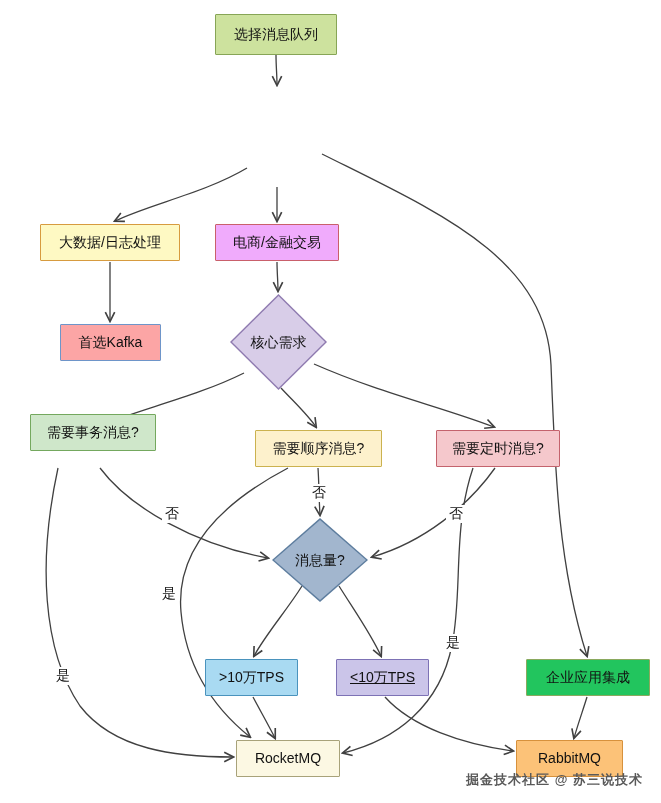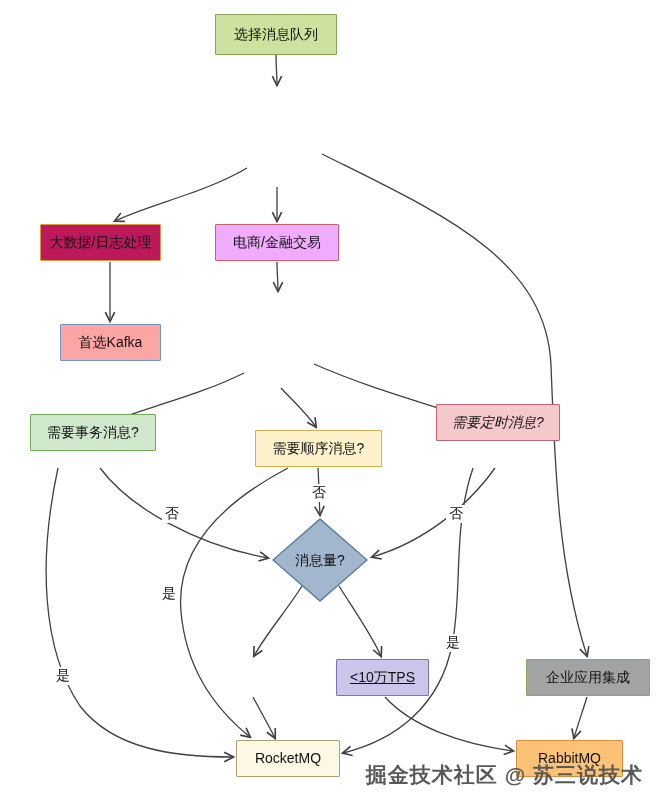--- a/index.html
+++ b/index.html
@@ -12,21 +12,21 @@
   svg.edges{position:absolute;left:0;top:0;width:661px;height:803px;}
   .edge{fill:none;stroke:#404040;stroke-width:1.3px;}
   .node{position:absolute;display:flex;align-items:center;justify-content:center;
         text-align:left;font-size:14px;box-sizing:border-box;}
   .rect{border:1px solid #888;border-radius:1px;}
   .node-label{position:relative;z-index:2;padding:0 4px;line-height:1.2;}
   .diamond .d-border{position:absolute;inset:0;clip-path:polygon(50% 0,100% 50%,50% 100%,0 50%);}
   .diamond .d-fill{position:absolute;inset:2px;clip-path:polygon(50% 0,100% 50%,50% 100%,0 50%);}
   .edge-label{position:absolute;transform:translate(-50%,-50%);background:#ffffff;
         padding:0 3px;font-size:14px;z-index:3;}
-  .watermark{position:absolute;right:18px;bottom:14px;font-weight:bold;font-size:21px;
+  .watermark{position:absolute;right:18px;bottom:14px;font-weight:bold;font-size:13px;
         color:#595959;letter-spacing:1px;z-index:4;}
 </style>
 </head>
 <body>
 
 <div class="stage">
 
   <svg class="edges" viewBox="0 0 661 803">
     <defs>
       <marker id="arrow" viewBox="0 0 10 10" refX="8.5" refY="5" markerWidth="9" markerHeight="9" orient="auto-start-reverse">
@@ -52,62 +52,70 @@
     <path class="edge" marker-end="url(#arrow)" d="M 339 586 C 354 610 371 634 381 656"></path>
     <path class="edge" marker-end="url(#arrow)" d="M 253 697 C 261 712 269 726 275 738"></path>
     <path class="edge" marker-end="url(#arrow)" d="M 385 697 C 412 727 462 744 513 751"></path>
     <path class="edge" marker-end="url(#arrow)" d="M 587 697 C 583 710 578 724 574 738"></path>
   </svg>
 
   <div class="node rect" style="left: 215px; top: 14px; width: 122px; height: 41px; background-color: rgb(205, 226, 158); border-color: rgb(135, 165, 86);">
     <span class="node-label">选择消息队列</span>
   </div>
 
-  <div class="node rect" style="left: 40px; top: 224px; width: 121px; height: 37px; background-color: #be185d; border-color: rgb(215, 155, 63);">
+  <div class="node rect" style="left: 40px; top: 224px; width: 140px; height: 37px; background-color: #fef9c3; border-color: rgb(215, 155, 63);">
     <span class="node-label">大数据/日志处理</span>
   </div>
 
   <div class="node rect" style="left: 215px; top: 224px; width: 124px; height: 37px; background-color: #f0abfc; border-color: rgb(201, 96, 107);">
     <span class="node-label">电商/金融交易</span>
   </div>
 
   <div class="node rect" style="left: 60px; top: 324px; width: 101px; height: 37px; background-color: #fca5a5; border-color: rgb(110, 149, 201);">
     <span class="node-label">首选Kafka</span>
   </div>
 
   <div class="node rect" style="left: 30px; top: 414px; width: 126px; height: 37px; background-color: rgb(207, 231, 202); border-color: rgb(116, 168, 94);">
     <span class="node-label">需要事务消息?</span>
   </div>
 
   <div class="node rect" style="left: 255px; top: 430px; width: 127px; height: 37px; background-color: rgb(253, 241, 204); border-color: rgb(203, 178, 79);">
     <span class="node-label">需要顺序消息?</span>
   </div>
 
-  <div class="node rect" style="left: 436px; top: 404px; width: 124px; height: 37px; background-color: rgb(245, 200, 204); border-color: rgb(196, 99, 109); font-style: italic;">
+  <div class="node rect" style="left: 436px; top: 430px; width: 124px; height: 37px; background-color: rgb(245, 200, 204); border-color: rgb(196, 99, 109);">
     <span class="node-label">需要定时消息?</span>
   </div>
 
+  <div class="node rect" style="left: 205px; top: 659px; width: 93px; height: 37px; background-color: rgb(169, 218, 242); border-color: rgb(74, 147, 189);">
+    <span class="node-label">&gt;10万TPS</span>
+  </div>
 
   <div class="node rect" style="left: 336px; top: 659px; width: 93px; height: 37px; background-color: rgb(203, 197, 233); border-color: rgb(125, 114, 181); text-decoration: underline;">
     <span class="node-label">&lt;10万TPS</span>
   </div>
 
-  <div class="node rect" style="left: 526px; top: 659px; width: 124px; height: 37px; background-color: #a3a3a3; border-color: rgb(138, 169, 94);">
+  <div class="node rect" style="left: 526px; top: 659px; width: 124px; height: 37px; background-color: #22c55e; border-color: rgb(138, 169, 94);">
     <span class="node-label">企业应用集成</span>
   </div>
 
   <div class="node rect" style="left: 236px; top: 740px; width: 104px; height: 37px; background-color: rgb(252, 248, 227); border-color: rgb(168, 162, 122);">
     <span class="node-label">RocketMQ</span>
   </div>
 
   <div class="node rect" style="left: 516px; top: 740px; width: 107px; height: 37px; background-color: rgb(252, 194, 120); border-color: rgb(215, 145, 60);">
     <span class="node-label">RabbitMQ</span>
   </div>
 
 
+  <div class="node diamond" style="left:230px;top:294px;width:97px;height:96px">
+    <div class="d-border" style="background-color: rgb(143, 123, 176);"></div>
+    <div class="d-fill" style="background-color: rgb(216, 205, 232);"></div>
+    <span class="node-label">核心需求</span>
+  </div>
 
   <div class="node diamond" style="left:272px;top:518px;width:96px;height:84px">
     <div class="d-border" style="background-color: rgb(93, 125, 158);"></div>
     <div class="d-fill" style="background-color: rgb(162, 182, 206);"></div>
     <span class="node-label">消息量?</span>
   </div>
 
   <span class="edge-label" style="left:172px;top:514px">否</span>
   <span class="edge-label" style="left:319px;top:493px">否</span>
   <span class="edge-label" style="left:456px;top:514px">否</span>

